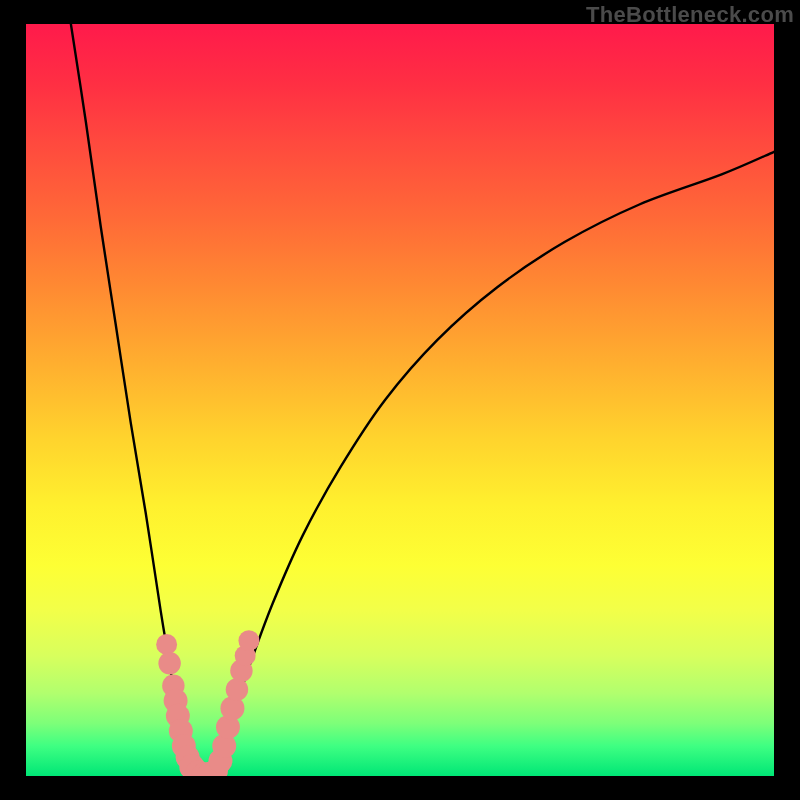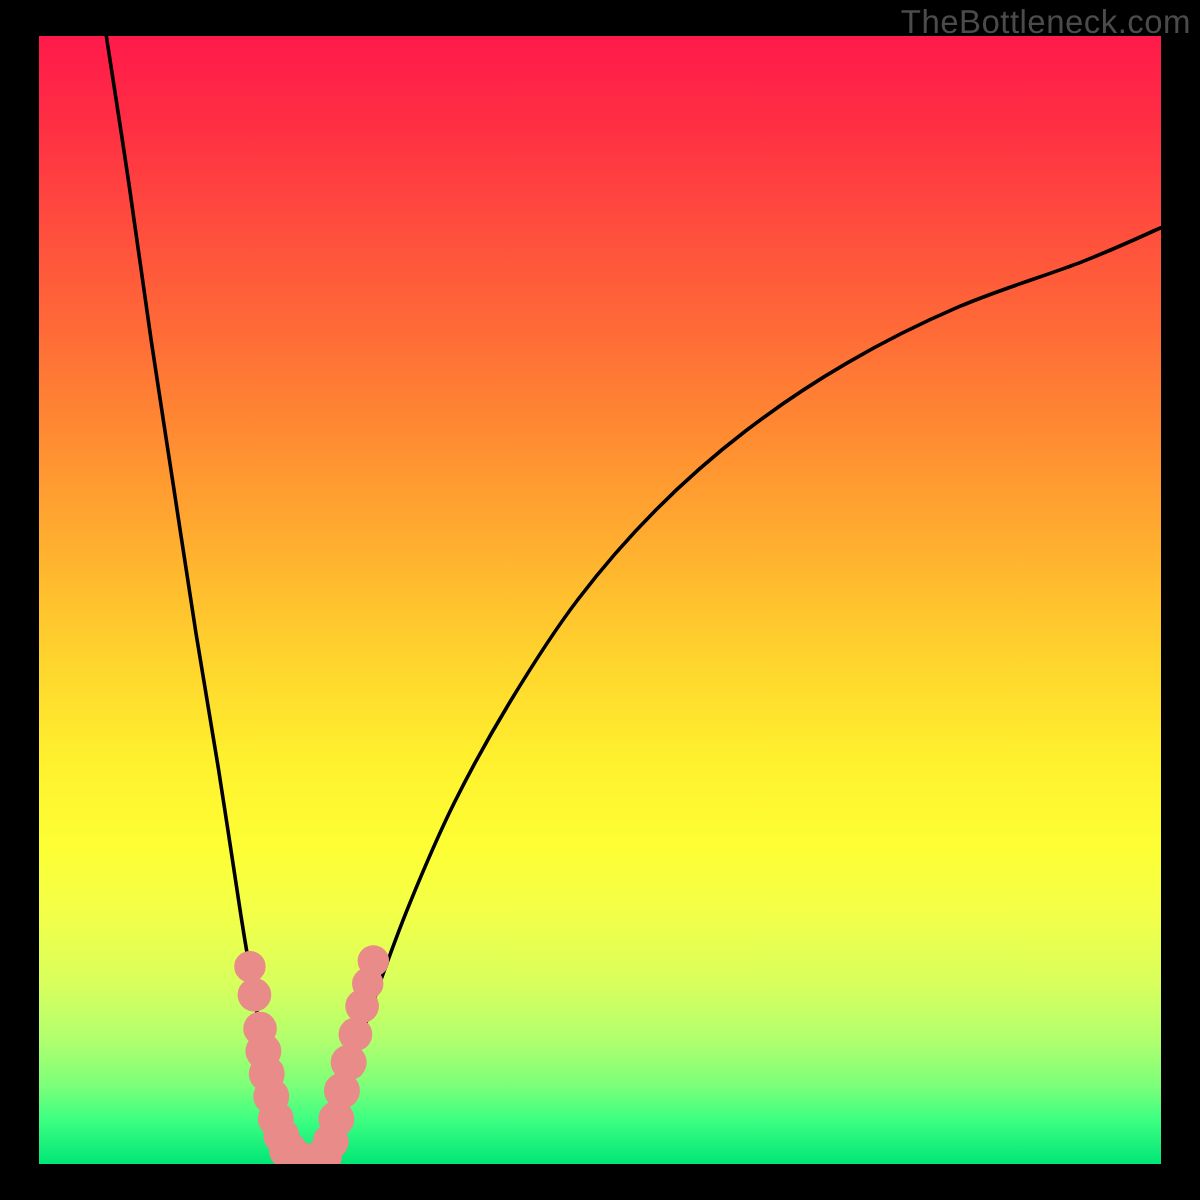--- a/index.html
+++ b/index.html
@@ -44,21 +44,21 @@
       #00e676 100%
     );
   }
   .watermark {
     position: absolute;
     top: 2px;
     right: 6px;
     color: #4b4b4b;
     font-size: 22px;
     letter-spacing: 0.3px;
-    font-weight: 400;
+    font-weight: 700;
   }
   svg.overlay {
     position: absolute;
     left: 0;
     top: 0;
     width: 748px;
     height: 752px;
   }
 </style>
 </head>

